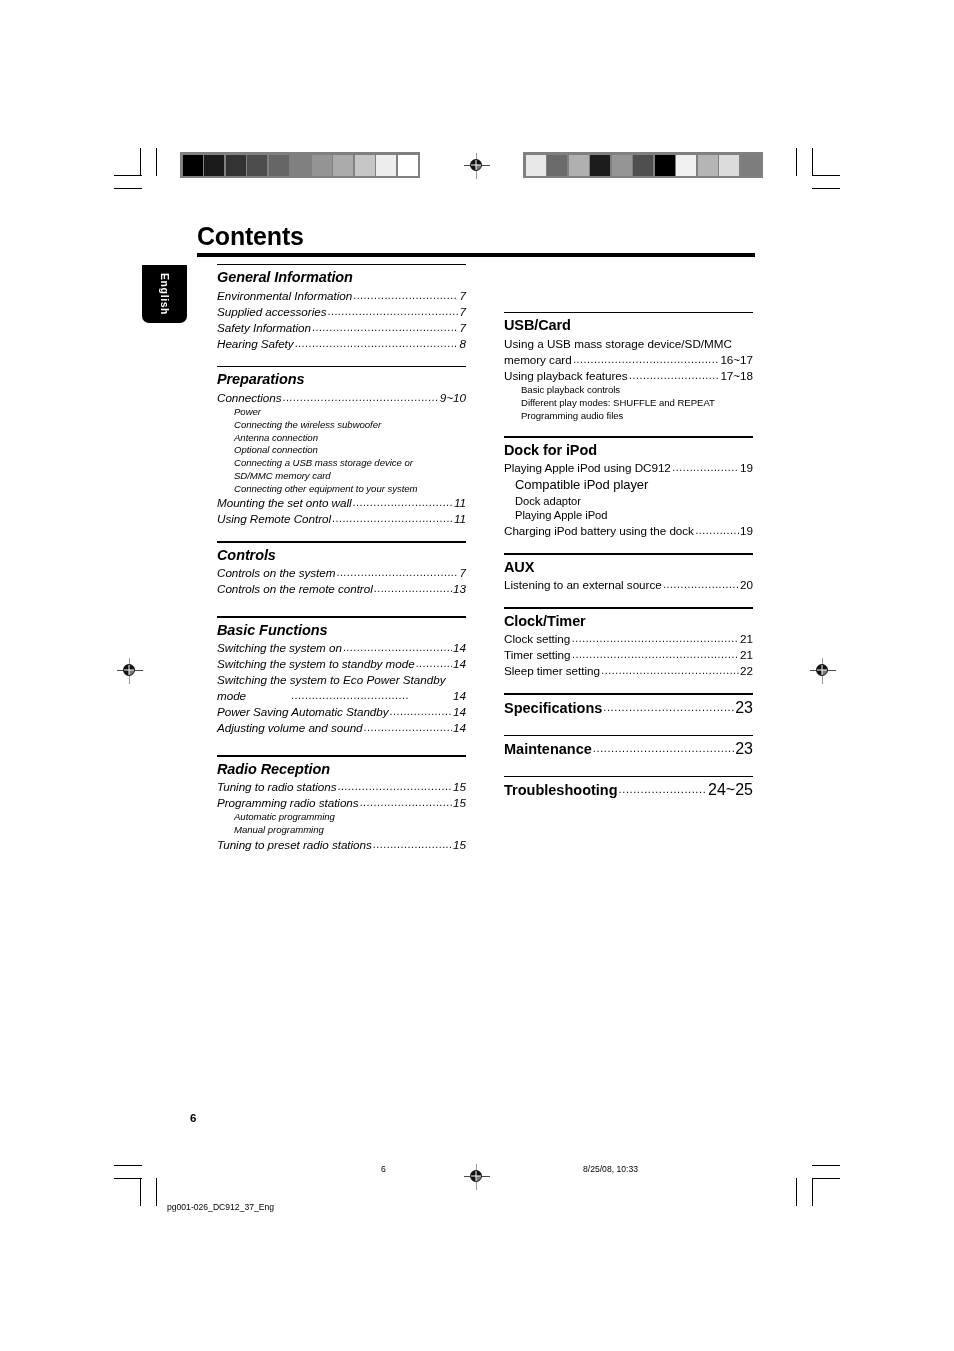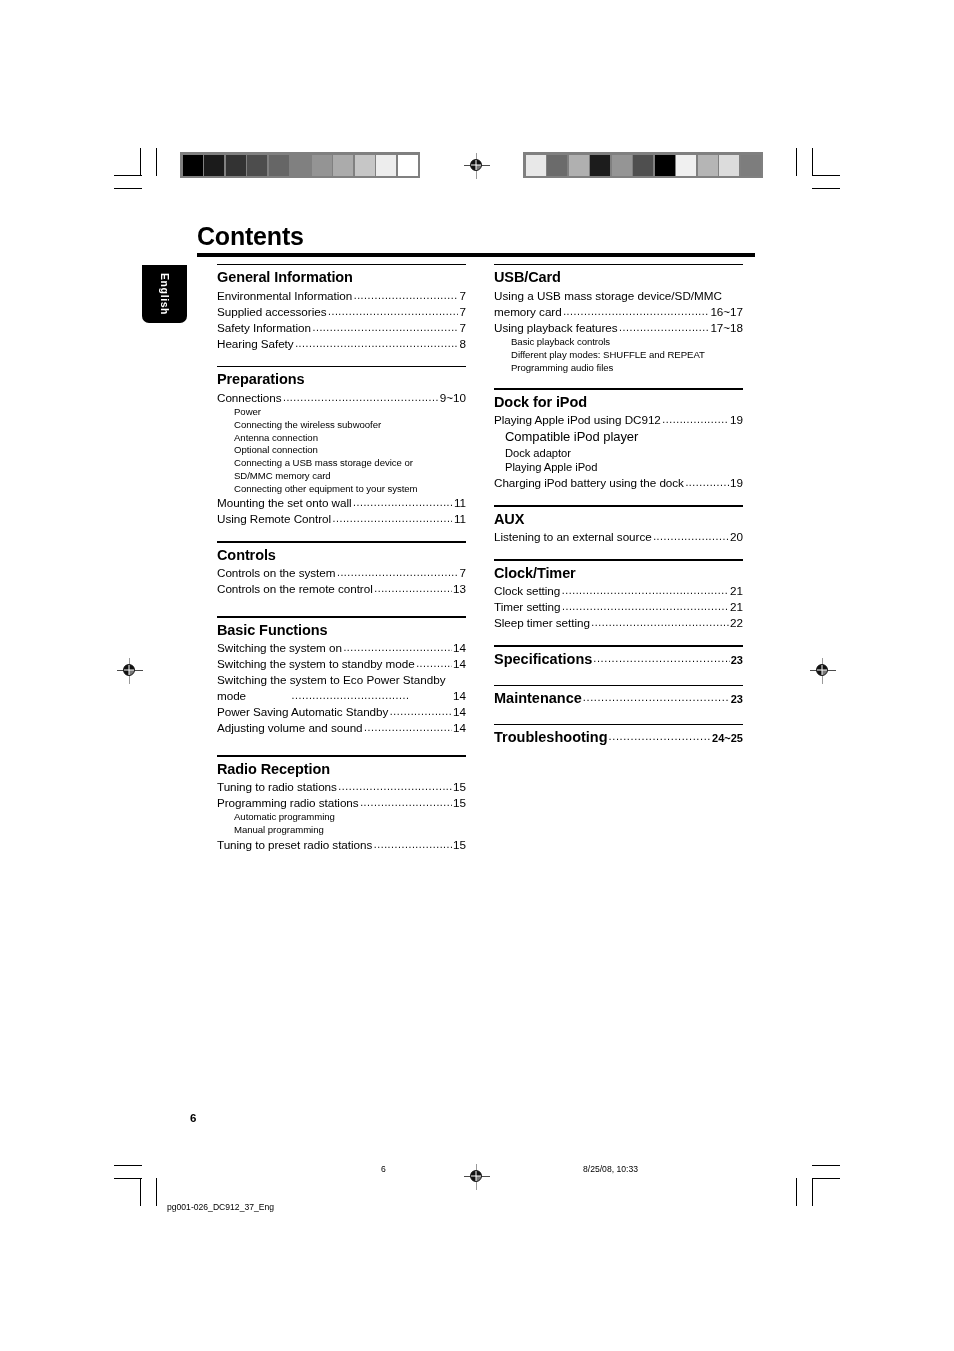--- a/index.html
+++ b/index.html
@@ -114,22 +114,22 @@
     position: absolute;
     left: 197px;
     top: 264px;
     width: 558px;
   }
   .col {
     position: absolute;
     top: 0;
     width: 249px;
   }
-  .col-left  { left: 20px; }
-  .col-right { left: 297px; }
+  .col-left  { left: 20px; font-style: italic; }
+  .col-right { left: 307px; margin-top: 48px; }
 
   .section { margin-bottom: 0; }
   .section .rule {
     height: 1.4px;
     background: #000;
     margin-bottom: 3px;
   }
   .sec-head {
     font-size: 14.5px;
     font-weight: bold;
@@ -156,22 +156,22 @@
     bottom: 2px;
     overflow: hidden;
     white-space: nowrap;
     font-size: 11px;
     font-weight: normal;
     letter-spacing: 0.6px;
     color: #000;
     margin: 0 1px;
   }
   .head-row .pg {
-    font-size: 11px;
-    font-weight: bold;
+    font-size: 16px;
+    font-weight: normal;
     white-space: nowrap;
   }
 
   
   .entry {
     display: flex;
     align-items: baseline;
     font-size: 11.7px;
     line-height: 1.37;
     letter-spacing: -0.05px;

